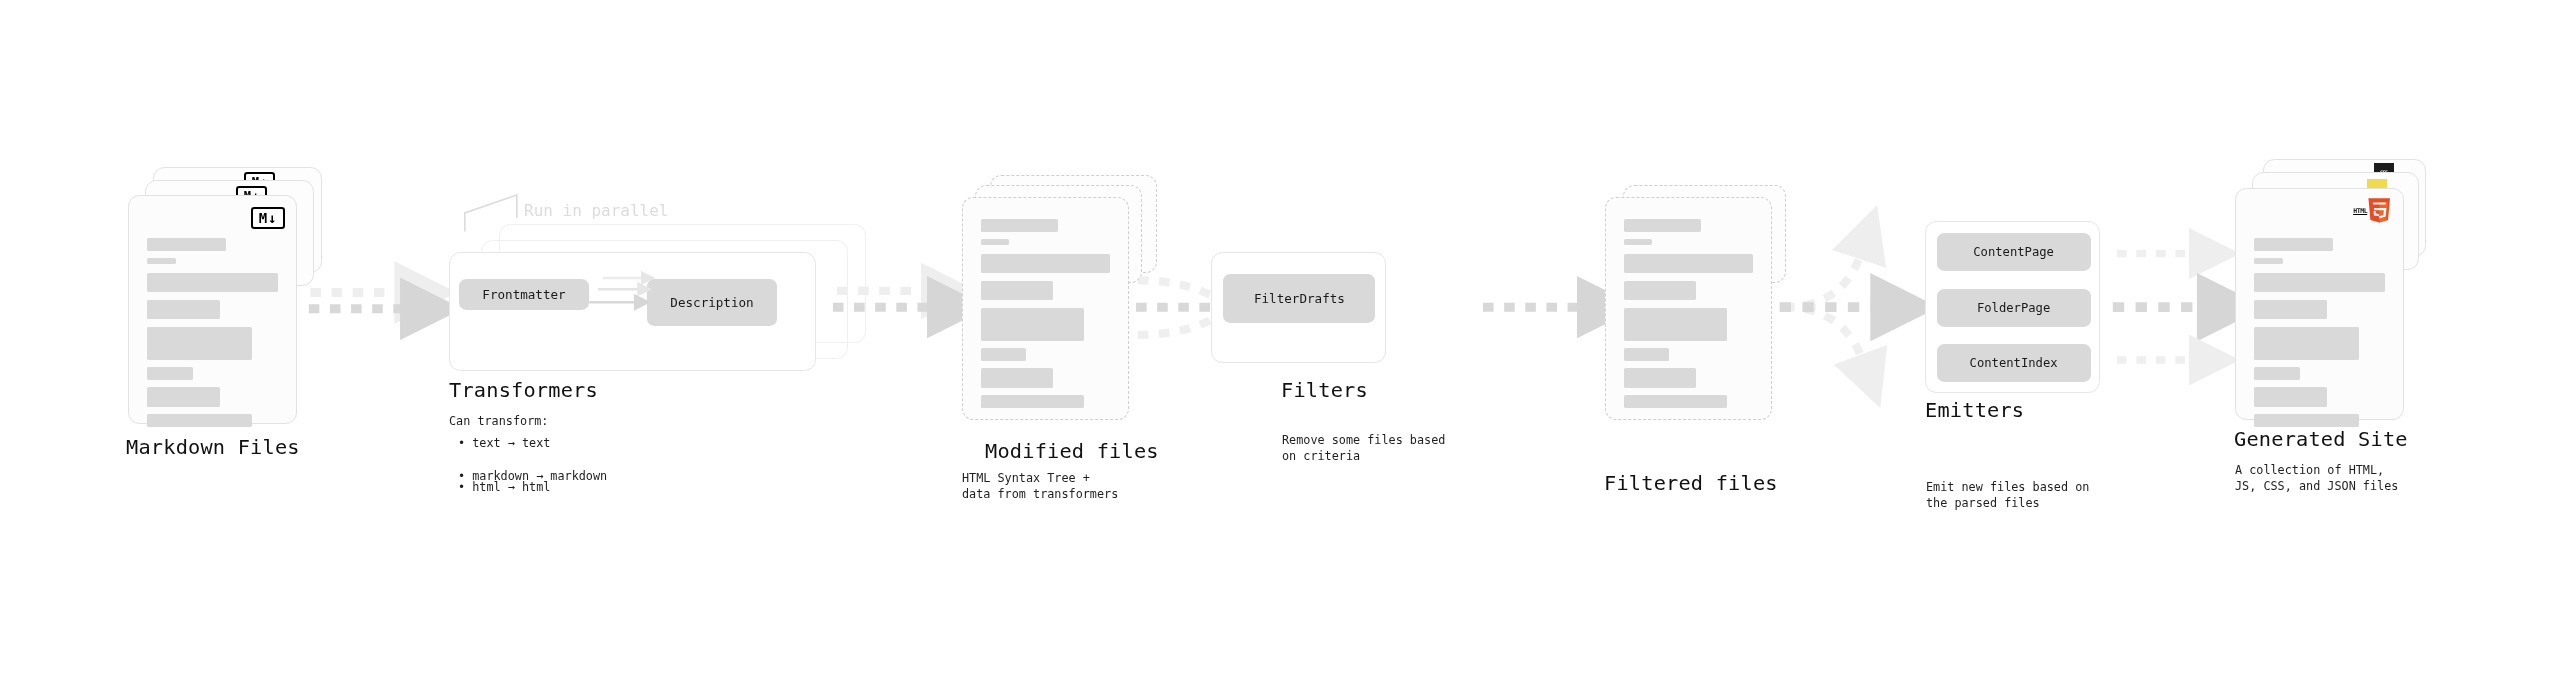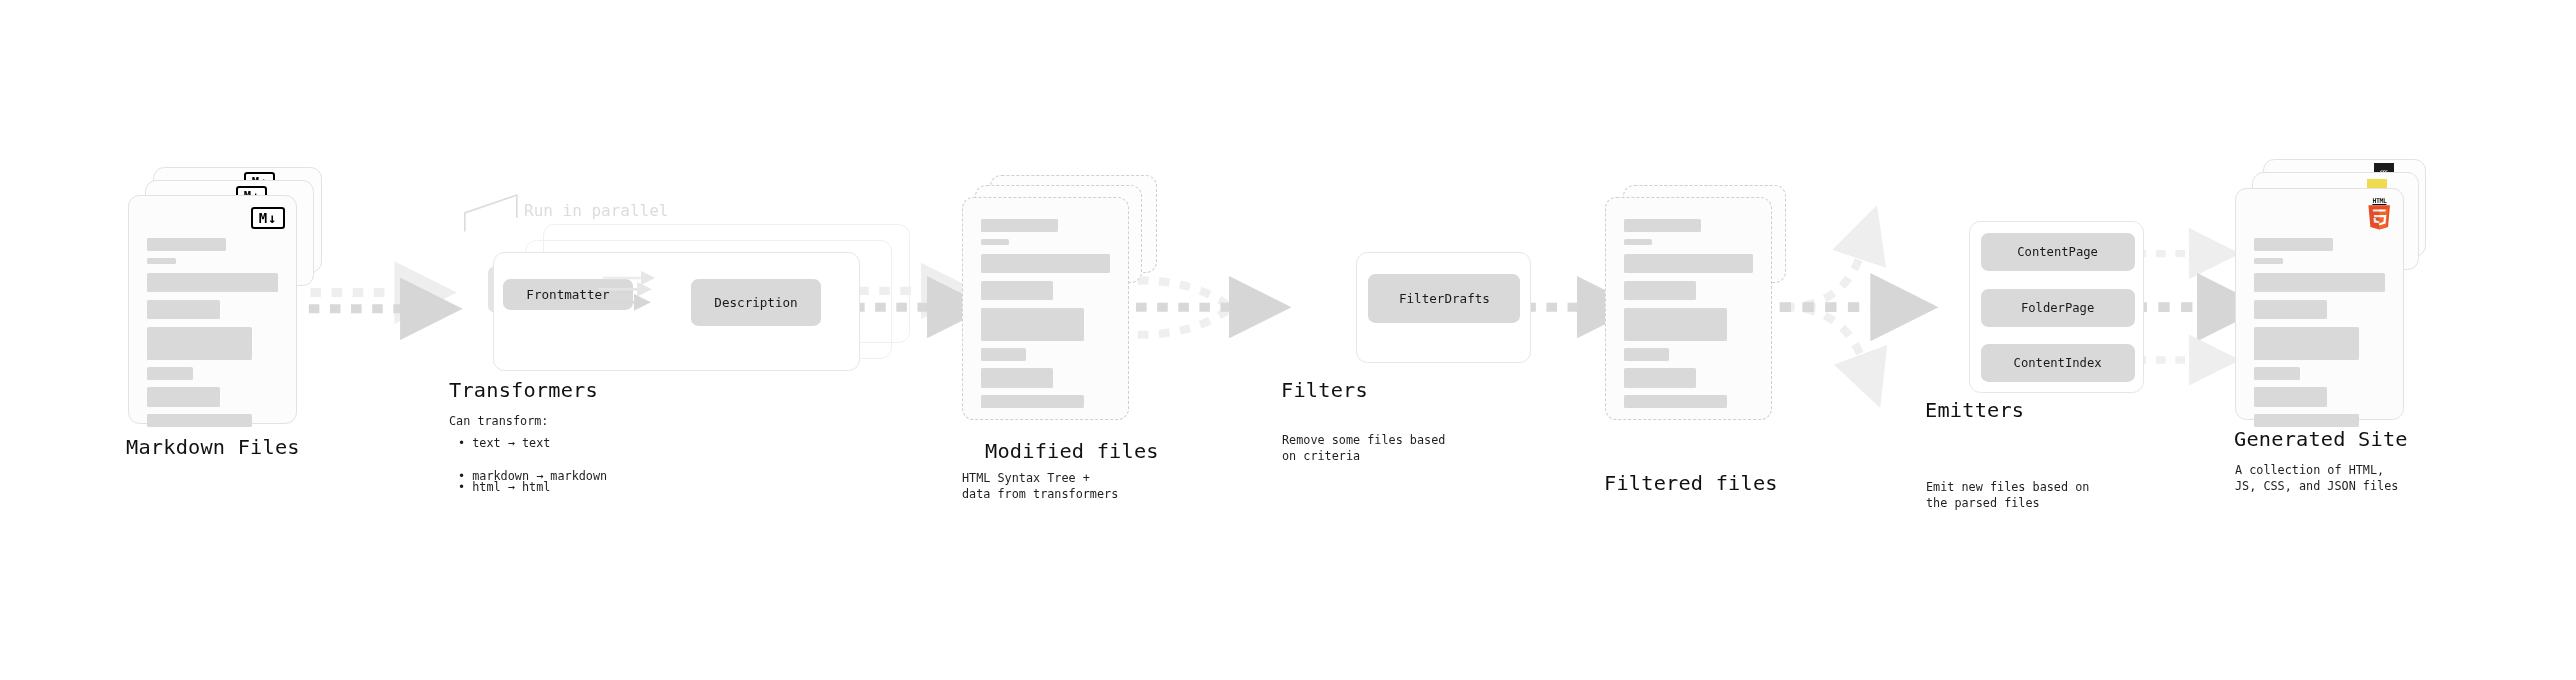--- a/index.html
+++ b/index.html
@@ -59,21 +59,21 @@
     gap: 0.8px;
     font-weight: bold;
     color: #000;
     line-height: 1;
   }
 
   
   .html5-badge {
     position: absolute;
     display: flex;
-    flex-direction: column;
+    flex-direction: row;
     align-items: center;
     text-decoration: underline;
   }
   .html5-label {
     font-size: 6.5px;
     font-weight: bold;
     letter-spacing: -0.4px;
     color: #1a1a1a;
     line-height: 1;
     margin-bottom: 0.8px;
@@ -104,21 +104,20 @@
     position: absolute;
     background: #f0db4f;
   }
 
   
   .panel {
     position: absolute;
     border-radius: 11.4px;
     border: 1.6px solid #e6e6e6;
     background: #ffffff;
-    margin-left: 44px;
   }
   .panel.faint { border-color: #f0f0f0; background: transparent; }
 
   .chip {
     position: absolute;
     background: #d9d9d9;
     border-radius: 7.3px;
     display: flex;
     align-items: center;
     justify-content: center;
@@ -290,21 +289,21 @@
       <div class="bar" style="width:35%;  height:13px;"></div>
       <div class="bar" style="width:56%;  height:19.5px;"></div>
       <div class="bar" style="width:80%;  height:13px;"></div>
     </div>
   </div>
 
   <div class="heading" style="left:961px; top:439px;padding-left:24px;">Modified files</div>
   <div class="subtext" style="left:962px; top:470px;">HTML Syntax Tree +
 data from transformers</div>
 
-  <div class="panel" style="left:1312px; top:252px; width:175px; height:111px; z-index:5;">
+  <div class="panel" style="left:1211px; top:252px; width:175px; height:111px; z-index:5;">
     <div class="chip" style="left:11.4px; top:21px; width:152px; height:49px; font-size:12.6px;">
       <span>FilterDrafts</span>
     </div>
   </div>
 
   <div class="heading" style="left:1281px; top:378px;">Filters</div>
   <div class="subtext" style="left:1282px; top:432px;">Remove some files based
 on criteria</div>
 
   <div class="doccard dashed ghost" style="left:1623px; top:185px; width:163px; height:98px; z-index:1;"></div>

